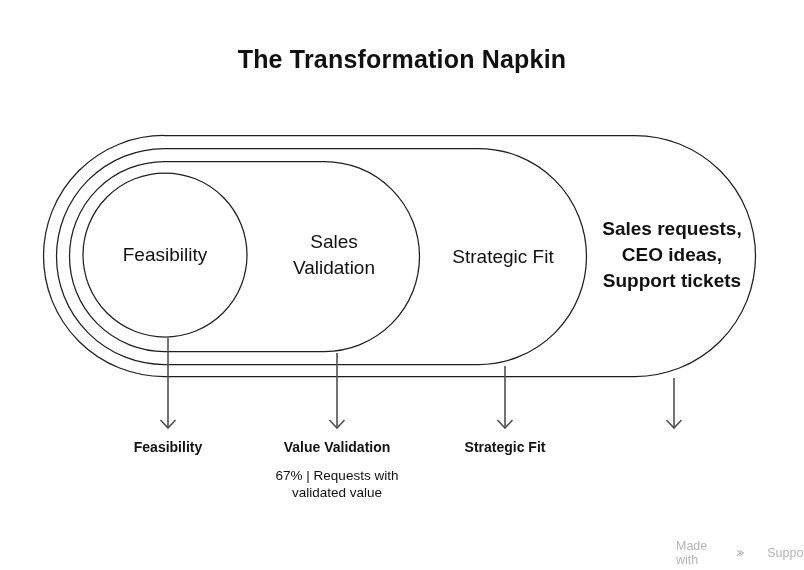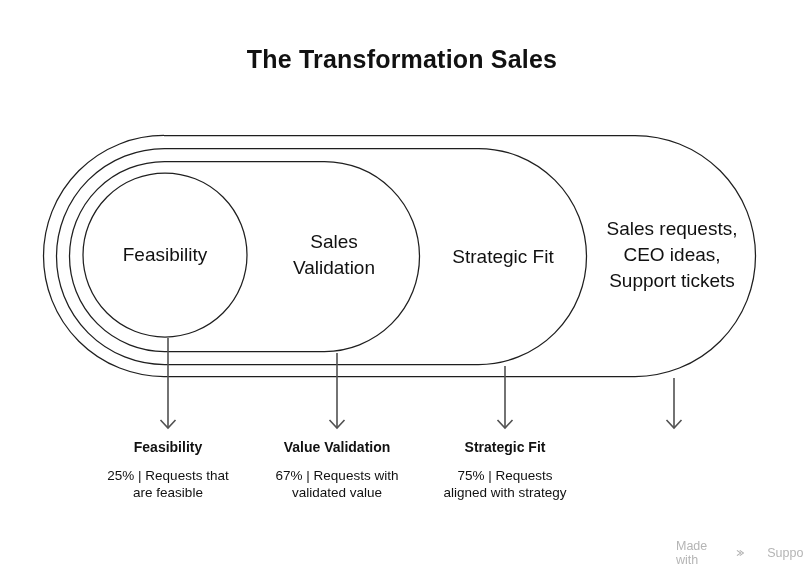--- a/index.html
+++ b/index.html
@@ -83,21 +83,21 @@
     fill: none;
     stroke: #b0b0b0;
     stroke-width: 1.6;
   }
 </style>
 </head>
 <body>
 
 <div class="canvas">
 
-  <div class="title">The Transformation Sales</div>
+  <div class="title">The Transformation Napkin</div>
 
   <svg class="shapes" width="804" height="570" viewBox="0 0 804 570" xmlns="http://www.w3.org/2000/svg">
     <rect class="ring" x="43.5" y="135.5" width="712" height="241" rx="120.5" ry="120.5"></rect>
     <rect class="ring" x="56.5" y="148.5" width="530" height="216" rx="108" ry="108"></rect>
     <rect class="ring" x="69.5" y="161.5" width="350" height="190" rx="95" ry="95"></rect>
     <circle class="ring" cx="165" cy="255" r="82"></circle>
 
     <g>
       <line class="arrow-line" x1="168" y1="338" x2="168" y2="427"></line>
       <polyline class="arrow-head" points="160.5,420 168,428 175.5,420"></polyline>
@@ -113,38 +113,34 @@
     <g>
       <line class="arrow-line" x1="674" y1="378" x2="674" y2="427"></line>
       <polyline class="arrow-head" points="666.5,420 674,428 681.5,420"></polyline>
     </g>
   </svg>
 
   <div class="shape-label" style="left:85px; top:242px; width:160px;">Feasibility</div>
   <div class="shape-label" style="left:254px; top:229px; width:160px;">Sales
 Validation</div>
   <div class="shape-label" style="left:423px; top:244px; width:160px;">Strategic Fit</div>
-  <div class="shape-label" style="left:577px; top:216px; width:190px;">Sales requests,
+  <div class="shape-label" style="left:577px; top:216px; width:190px;font-weight:bold;">Sales requests,
 CEO ideas,
 Support tickets</div>
 
   <div class="caption" style="left:83px; top:439px;">
     <div class="caption-title">Feasibility</div>
-    <div class="caption-desc">25% | Requests that
-are feasible</div>
   </div>
   <div class="caption" style="left:252px; top:439px;">
     <div class="caption-title">Value Validation</div>
     <div class="caption-desc">67% | Requests with
 validated value</div>
   </div>
   <div class="caption" style="left:420px; top:439px;">
     <div class="caption-title">Strategic Fit</div>
-    <div class="caption-desc">75% | Requests
-aligned with strategy</div>
   </div>
 
   <div class="watermark">
     <span>Made with</span>
     <svg class="napkin-logo" width="14" height="12" viewBox="0 0 14 12" xmlns="http://www.w3.org/2000/svg">
       <path d="M3 2 L9 6 L3 10"></path>
       <path d="M7.5 2 L13.5 6 L7.5 10"></path>
     </svg>
     <span>Support</span>
   </div>

